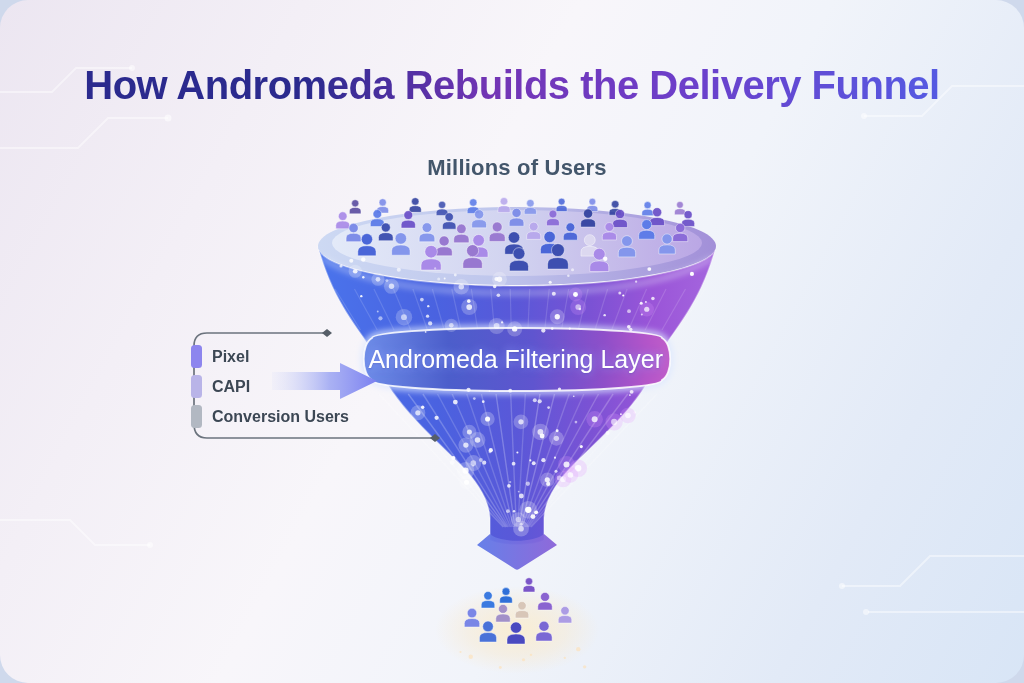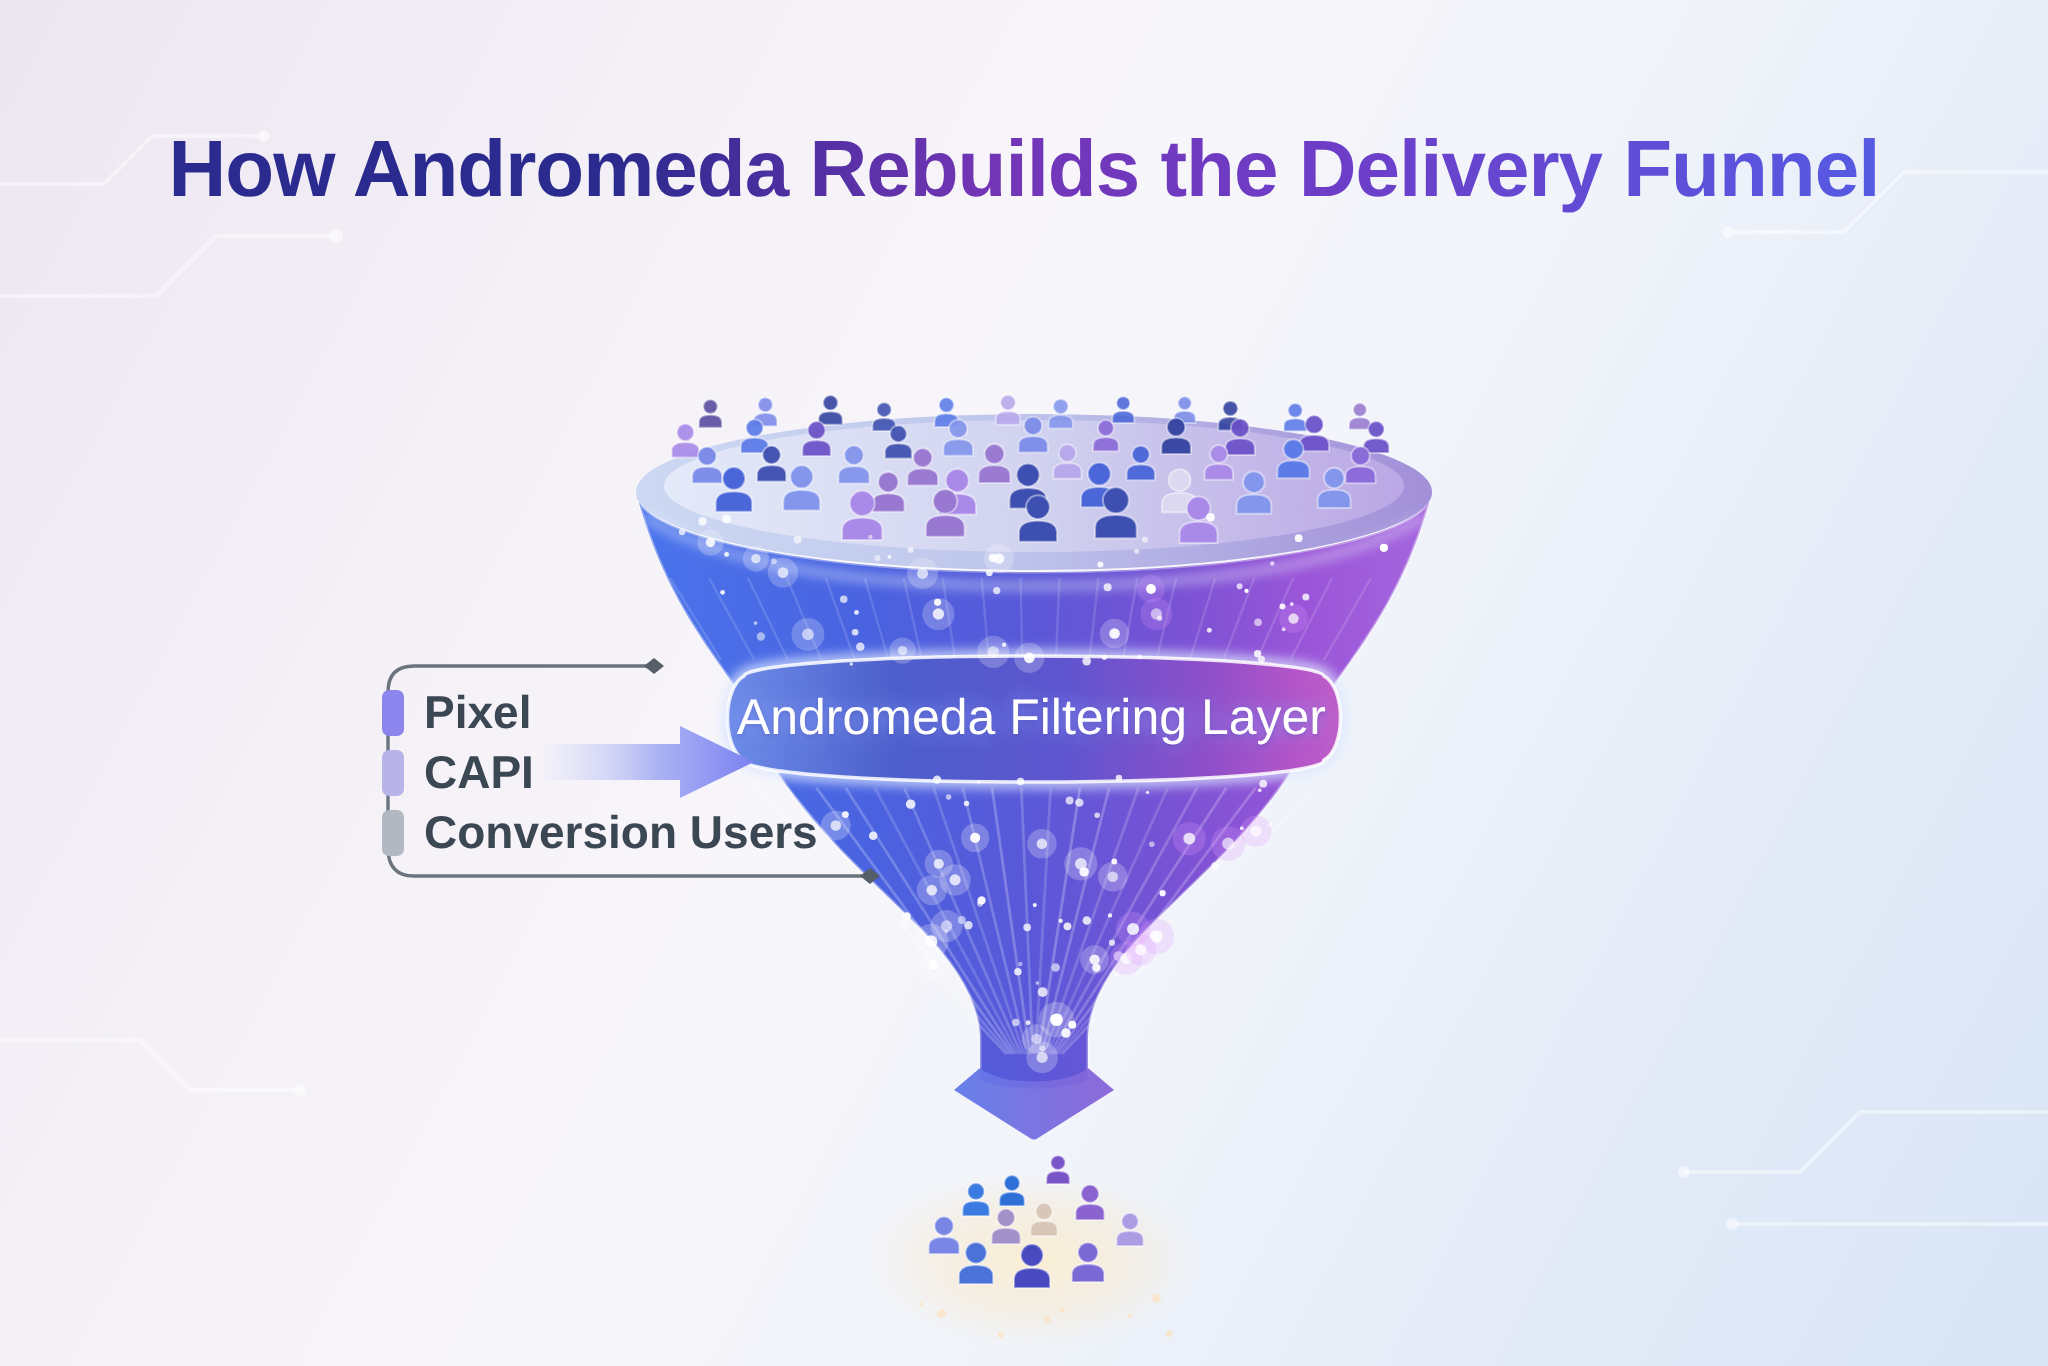--- a/index.html
+++ b/index.html
@@ -1,19 +1,20 @@
 <!DOCTYPE html>
 <html><head>
 <meta charset="utf-8">
 <style>
   html,body{margin:0;padding:0;background:#cfd9ec;}
   .stage{
     position:relative;width:1024px;height:683px;overflow:hidden;
     font-family:"Liberation Sans",sans-serif;
     background:linear-gradient(118deg,#ece6f1 0%,#f3eff6 22%,#f8f6fa 42%,#f1f4fa 60%,#e2eaf7 82%,#d8e5f6 100%);
+    border-radius:28px;
   }
   svg.art{position:absolute;left:0;top:0;width:1024px;height:683px;display:block;}
   .title{
     position:absolute;top:63px;left:0;width:1024px;text-align:center;
     font-size:40px;font-weight:bold;letter-spacing:-0.5px;white-space:nowrap;
     background:linear-gradient(92deg,#2b2a8e 2%,#33318f 30%,#7335b5 48%,#6d3ec9 63%,#5b43d6 78%,#4f61e8 98%);
     -webkit-background-clip:text;background-clip:text;color:transparent;
   }
   .millions{
     position:absolute;top:155px;left:332px;width:370px;text-align:center;
@@ -26,21 +27,21 @@
   }
   .high-intent{
     position:absolute;top:599px;left:604px;white-space:nowrap;
     font-size:23px;font-weight:bold;color:#49525c;letter-spacing:0.2px;
   }
   .callout-rows{
     position:absolute;top:345px;left:191px;display:flex;flex-direction:column;gap:7px;
   }
   .input-row{display:flex;align-items:center;height:23px;}
   .chip{width:11px;height:23px;border-radius:3.5px;margin-right:10px;flex:none;}
-  .input-label{font-size:23px;font-weight:bold;color:#3c4754;white-space:nowrap;line-height:23px;}
+  .input-label{font-size:16px;font-weight:bold;color:#3c4754;white-space:nowrap;line-height:23px;}
 </style>
 </head>
 <body>
 
 <div class="stage">
 
   <svg class="art" viewBox="0 0 1024 683">
     <defs>
       <linearGradient id="gradFunnel" x1="318" y1="0" x2="716" y2="0" gradientUnits="userSpaceOnUse">
         <stop offset="0" stop-color="#4a74ec"></stop>
@@ -591,20 +592,21 @@
         <circle cx="523.5099416133016" cy="659.7368419161066" r="1.6065158866345883" fill="#ffdfae" opacity="0.55"></circle>
         <circle cx="584.6152367512695" cy="666.8745589298196" r="1.701769271120429" fill="#ffdfae" opacity="0.55"></circle>
         <circle cx="500.30901863006875" cy="667.4836920341477" r="1.4664330039173366" fill="#ffdfae" opacity="0.55"></circle>
         <circle cx="530.9523979458027" cy="654.8628697139211" r="1.1804534044116735" fill="#ffdfae" opacity="0.55"></circle>
         <circle cx="564.7753027896397" cy="657.824148375541" r="1.1887232191860675" fill="#ffdfae" opacity="0.55"></circle>
         <circle cx="578.2783070206642" cy="649.1357212401927" r="2.2037267584353684" fill="#ffdfae" opacity="0.55"></circle>
       </g>
   </svg>
 
   <div class="title" style="background-image: linear-gradient(92deg, rgb(43, 42, 142) 2%, rgb(43, 42, 142) 30%, rgb(115, 53, 181) 48%, rgb(109, 62, 201) 66%, rgb(79, 97, 232) 98%);">How Andromeda Rebuilds the Delivery Funnel</div>
+  <div class="millions">Millions of Users</div>
   <div class="band-label">Andromeda Filtering Layer</div>
 
   <div class="callout-rows" id="callout-rows">
     <div class="input-row">
       <span class="chip" style="background: rgb(141, 133, 238);"></span>
       <span class="input-label">Pixel</span>
     </div>
 
     <div class="input-row">
       <span class="chip" style="background: rgb(185, 180, 232);"></span>

